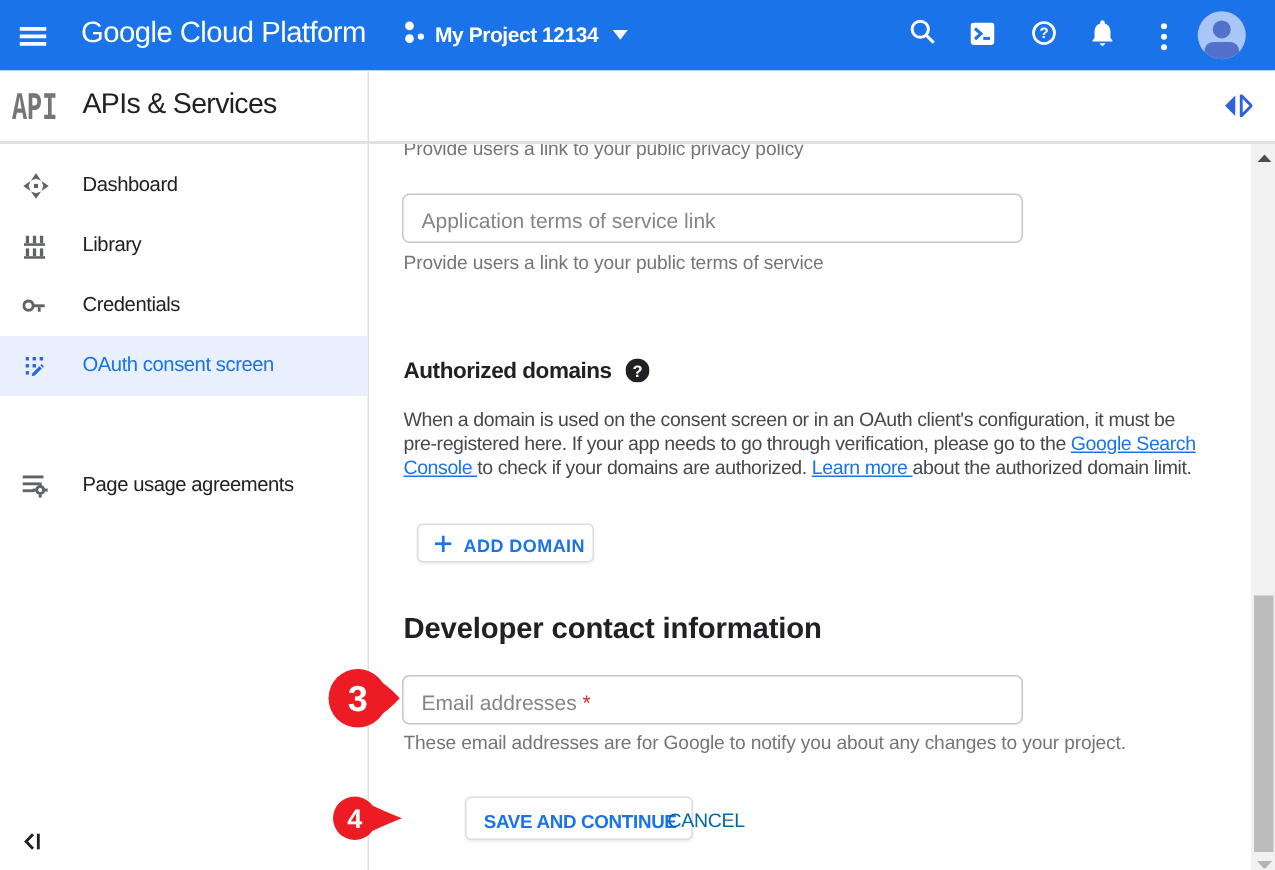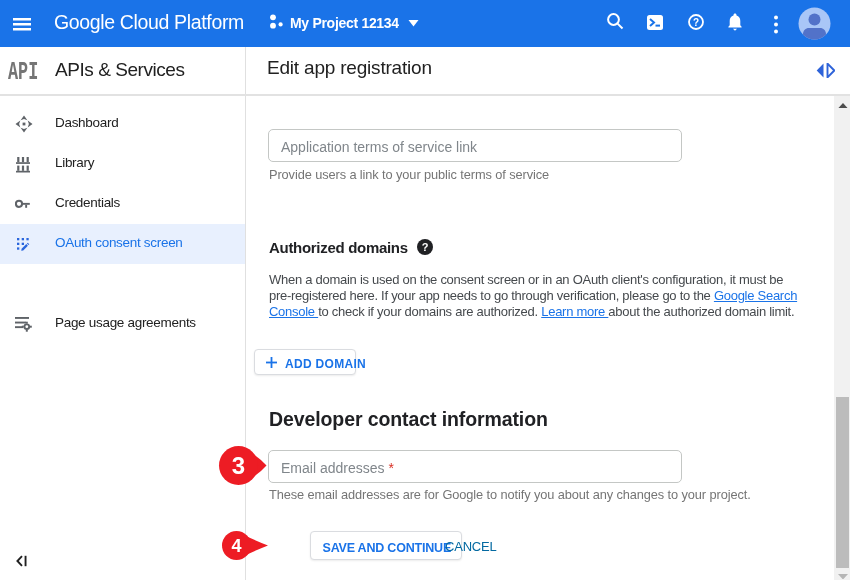--- a/index.html
+++ b/index.html
@@ -173,46 +173,46 @@
     </svg>
     <div class="txt">Page usage agreements</div>
   </div>
 
   <svg class="abs" style="left:16px;top:555px" width="11" height="12" viewBox="0 0 11 12">
     <path d="M6 1.2 L1.4 6 L6 10.8" fill="none" stroke="#212121" stroke-width="1.9"></path>
     <rect x="8.6" y="0.8" width="1.9" height="10.4" fill="#212121"></rect>
   </svg>
 
   <div class="abs" id="main-hdr"></div>
-  <div class="abs" id="main-title">Edit app registration</div>
   <svg class="abs" style="left:815.5px;top:62.5px" width="19" height="15" viewBox="0 0 19 15">
     <path d="M7.5 0.6 L7.5 14.4 L0.7 7.5 Z" fill="#2e63d9"></path>
     <path d="M11.5 0.6 L11.5 14.4 L18.3 7.5 Z" fill="none" stroke="#2e63d9" stroke-width="1.9" stroke-linejoin="round"></path>
   </svg>
 
   <div class="abs" id="content">
+    <div class="rel helper" style="left:23px;top:-4.6px">Provide users a link to your public privacy policy</div>
 
     <div class="input" style="top:33.5px">
         <div class="ph">Application terms of service link</div>
       </div>
     <div class="rel helper" style="left:23px;top:71.6px">Provide users a link to your public terms of service</div>
 
     <h2 class="sec rel" style="left:23px;top:143.5px">Authorized domains</h2>
     <svg class="rel" style="left:171px;top:143px" width="16" height="16" viewBox="0 0 16 16">
       <circle cx="8" cy="8" r="8" fill="#202124"></circle>
       <text x="8" y="12" font-size="11" font-weight="bold" fill="#fff" text-anchor="middle" font-family="Liberation Sans">?</text>
     </svg>
 
     <div class="para rel" style="left:23px;top:176px">
       <div>When a domain is used on the consent screen or in an OAuth client's configuration, it must be</div>
       <div>pre-registered here. If your app needs to go through verification, please go to the <a>Google Search</a></div>
       <div><a>Console </a>to check if your domains are authorized. <a>Learn more </a>about the authorized domain limit.</div>
     </div>
 
-    <div class="btn" style="left:8px;top:253.5px;width:102px;height:26px;font-size:13px;">
+    <div class="btn" style="left:32px;top:253.5px;width:118px;height:26px;font-size:13px;">
       <svg style="position:absolute;left:11px;top:7px" width="11" height="11" viewBox="0 0 11 11">
         <rect x="4.6" y="0" width="1.8" height="11" fill="#1a73e8"></rect>
           <rect x="0" y="4.6" width="11" height="1.8" fill="#1a73e8"></rect>
       </svg>
       <span style="position:absolute;left:30px;top:7px;letter-spacing:0.3px;font-size:12px;white-space:nowrap">ADD DOMAIN</span>
     </div>
 
     <h1 class="sec rel" style="left:23px;top:312.5px">Developer contact information</h1>
 
     <div class="input" style="top:354px">

